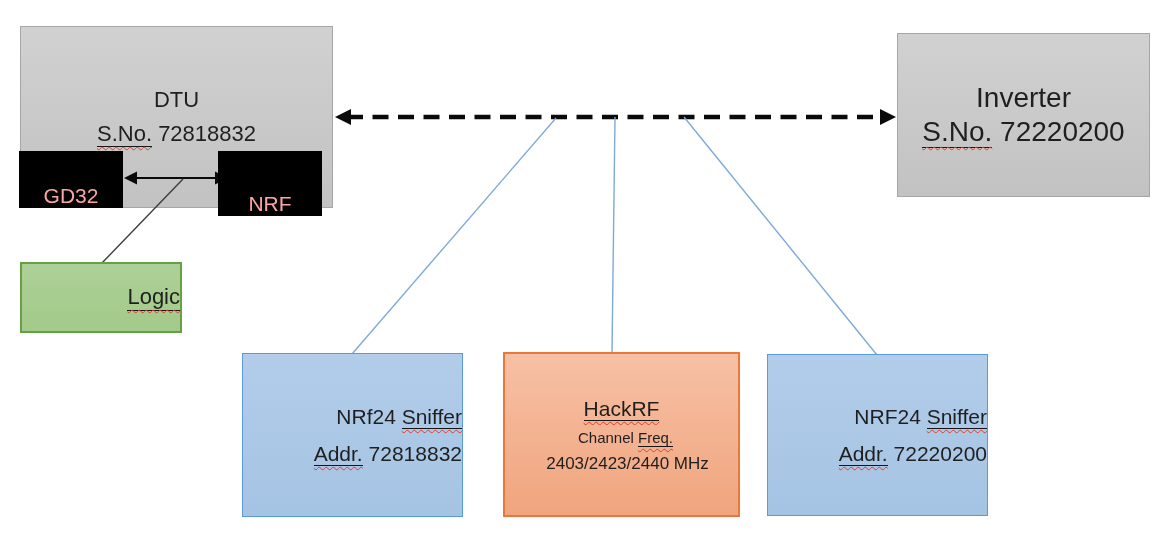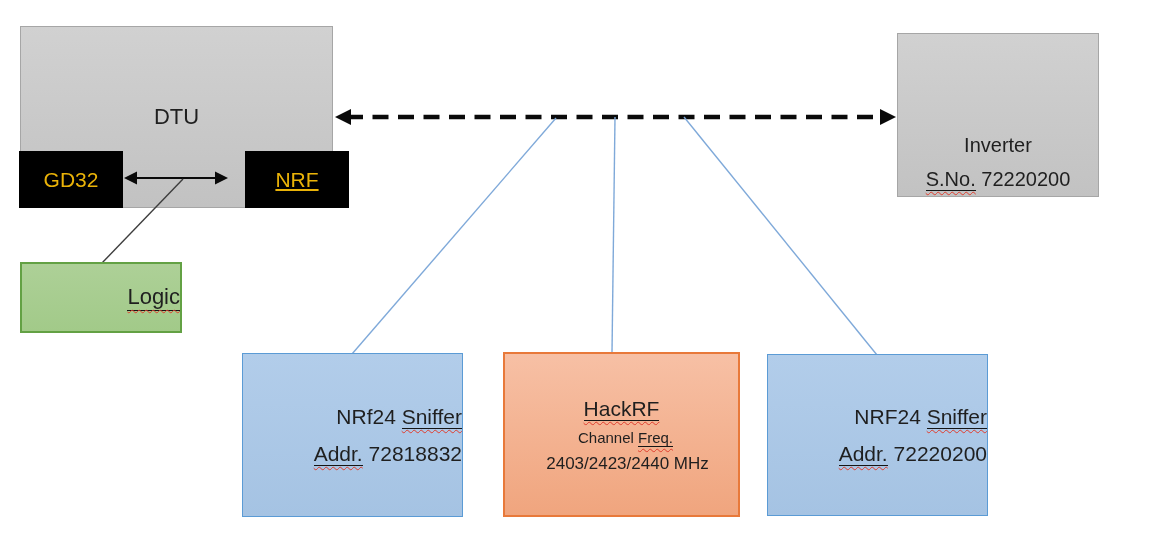--- a/index.html
+++ b/index.html
@@ -5,26 +5,26 @@
   html,body{margin:0;padding:0;background:#fff;}
   .stage{
     position:relative;width:1157px;height:543px;background:#ffffff;overflow:hidden;
     font-family:"Liberation Sans","DejaVu Sans",sans-serif;color:#1f1f1f;
   }
   .box{position:absolute;display:flex;flex-direction:column;align-items:center;justify-content:center;
        text-align:center;box-sizing:border-box;}
   
   .gray{background:linear-gradient(#d1d1d1,#c2c2c2);border:1px solid #a6a6a6;z-index:1;}
   .dtu{left:20px;top:26px;width:313px;height:182px;font-size:22px;line-height:34px;}
-  .inverter{left:897px;top:33px;width:202px;height:164px;font-size:20px;line-height:34px;justify-content:flex-end;}
+  .inverter{left:897px;top:33px;width:253px;height:164px;font-size:28px;line-height:34px;}
   
-  .chip{position:absolute;background:#000;color:#eab308;display:flex;align-items:center;justify-content:center;
+  .chip{position:absolute;background:#000;color:#fca5a5;display:flex;align-items:flex-end;justify-content:center;
         font-size:21px;z-index:3;}
   .gd32{left:19px;top:151px;width:104px;height:57px;}
-  .nrf{left:245px;top:151px;width:104px;height:57px;text-decoration:underline;}
+  .nrf{left:218px;top:151px;width:104px;height:65px;}
   
   .logic{left:20px;top:262px;width:162px;height:71px;font-size:22px;
          background:linear-gradient(#add097,#a2ca89);border:2px solid #63a144;z-index:3;align-items:flex-end;}
   
   .blue{background:linear-gradient(#b2cdea,#a5c3e3);border:1.5px solid #5b9bd5;z-index:3;
         font-size:21px;line-height:37px;align-items:flex-end;}
   .sniffer1{left:242px;top:353px;width:221px;height:164px;}
   .sniffer2{left:767px;top:354px;width:221px;height:162px;}
   
   .hackrf{left:503px;top:352px;width:237px;height:165px;z-index:3;
@@ -37,20 +37,21 @@
        text-decoration:underline wavy #e03c2d;text-decoration-thickness:1px;text-underline-offset:5px;}
   .wires{position:absolute;left:0;top:0;z-index:2;}
 </style>
 </head>
 <body>
 
 <div class="stage">
 
   <div class="box gray dtu">
     <div>DTU</div>
+    <div><span class="usp">S.No.</span> <span>72818832</span></div>
   </div>
 
   <div class="box gray inverter">
     <div>Inverter</div>
     <div><span class="usp">S.No.</span> <span>72220200</span></div>
   </div>
 
   <svg class="wires" width="1157" height="543" viewBox="0 0 1157 543">
 
     <line x1="347" y1="117" x2="883" y2="117" stroke="#0a0a0a" stroke-width="4.5" stroke-dasharray="16 9.5"></line>

